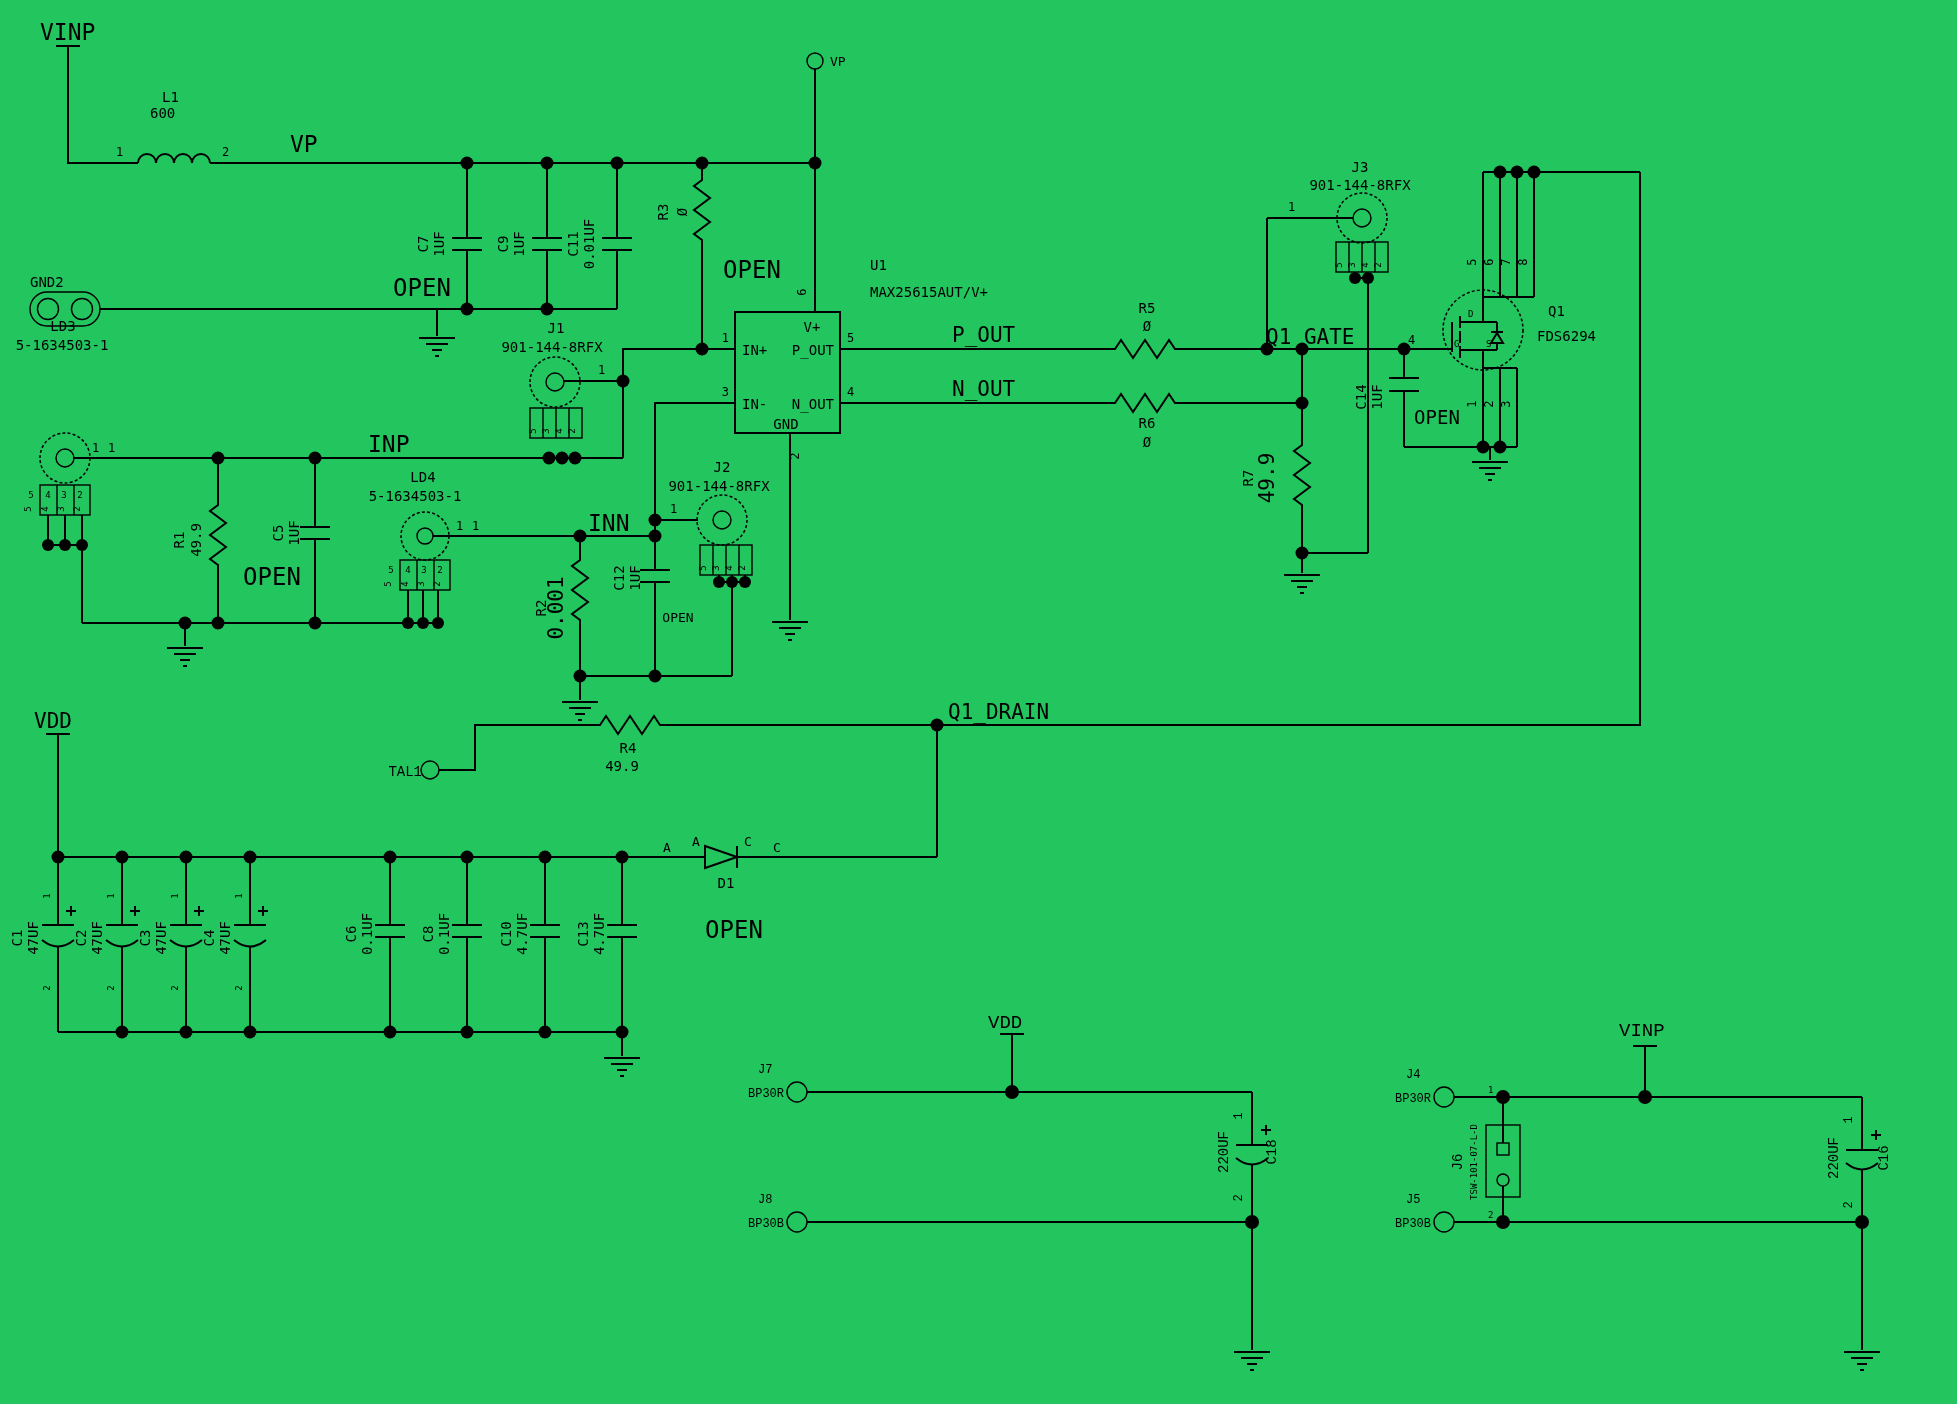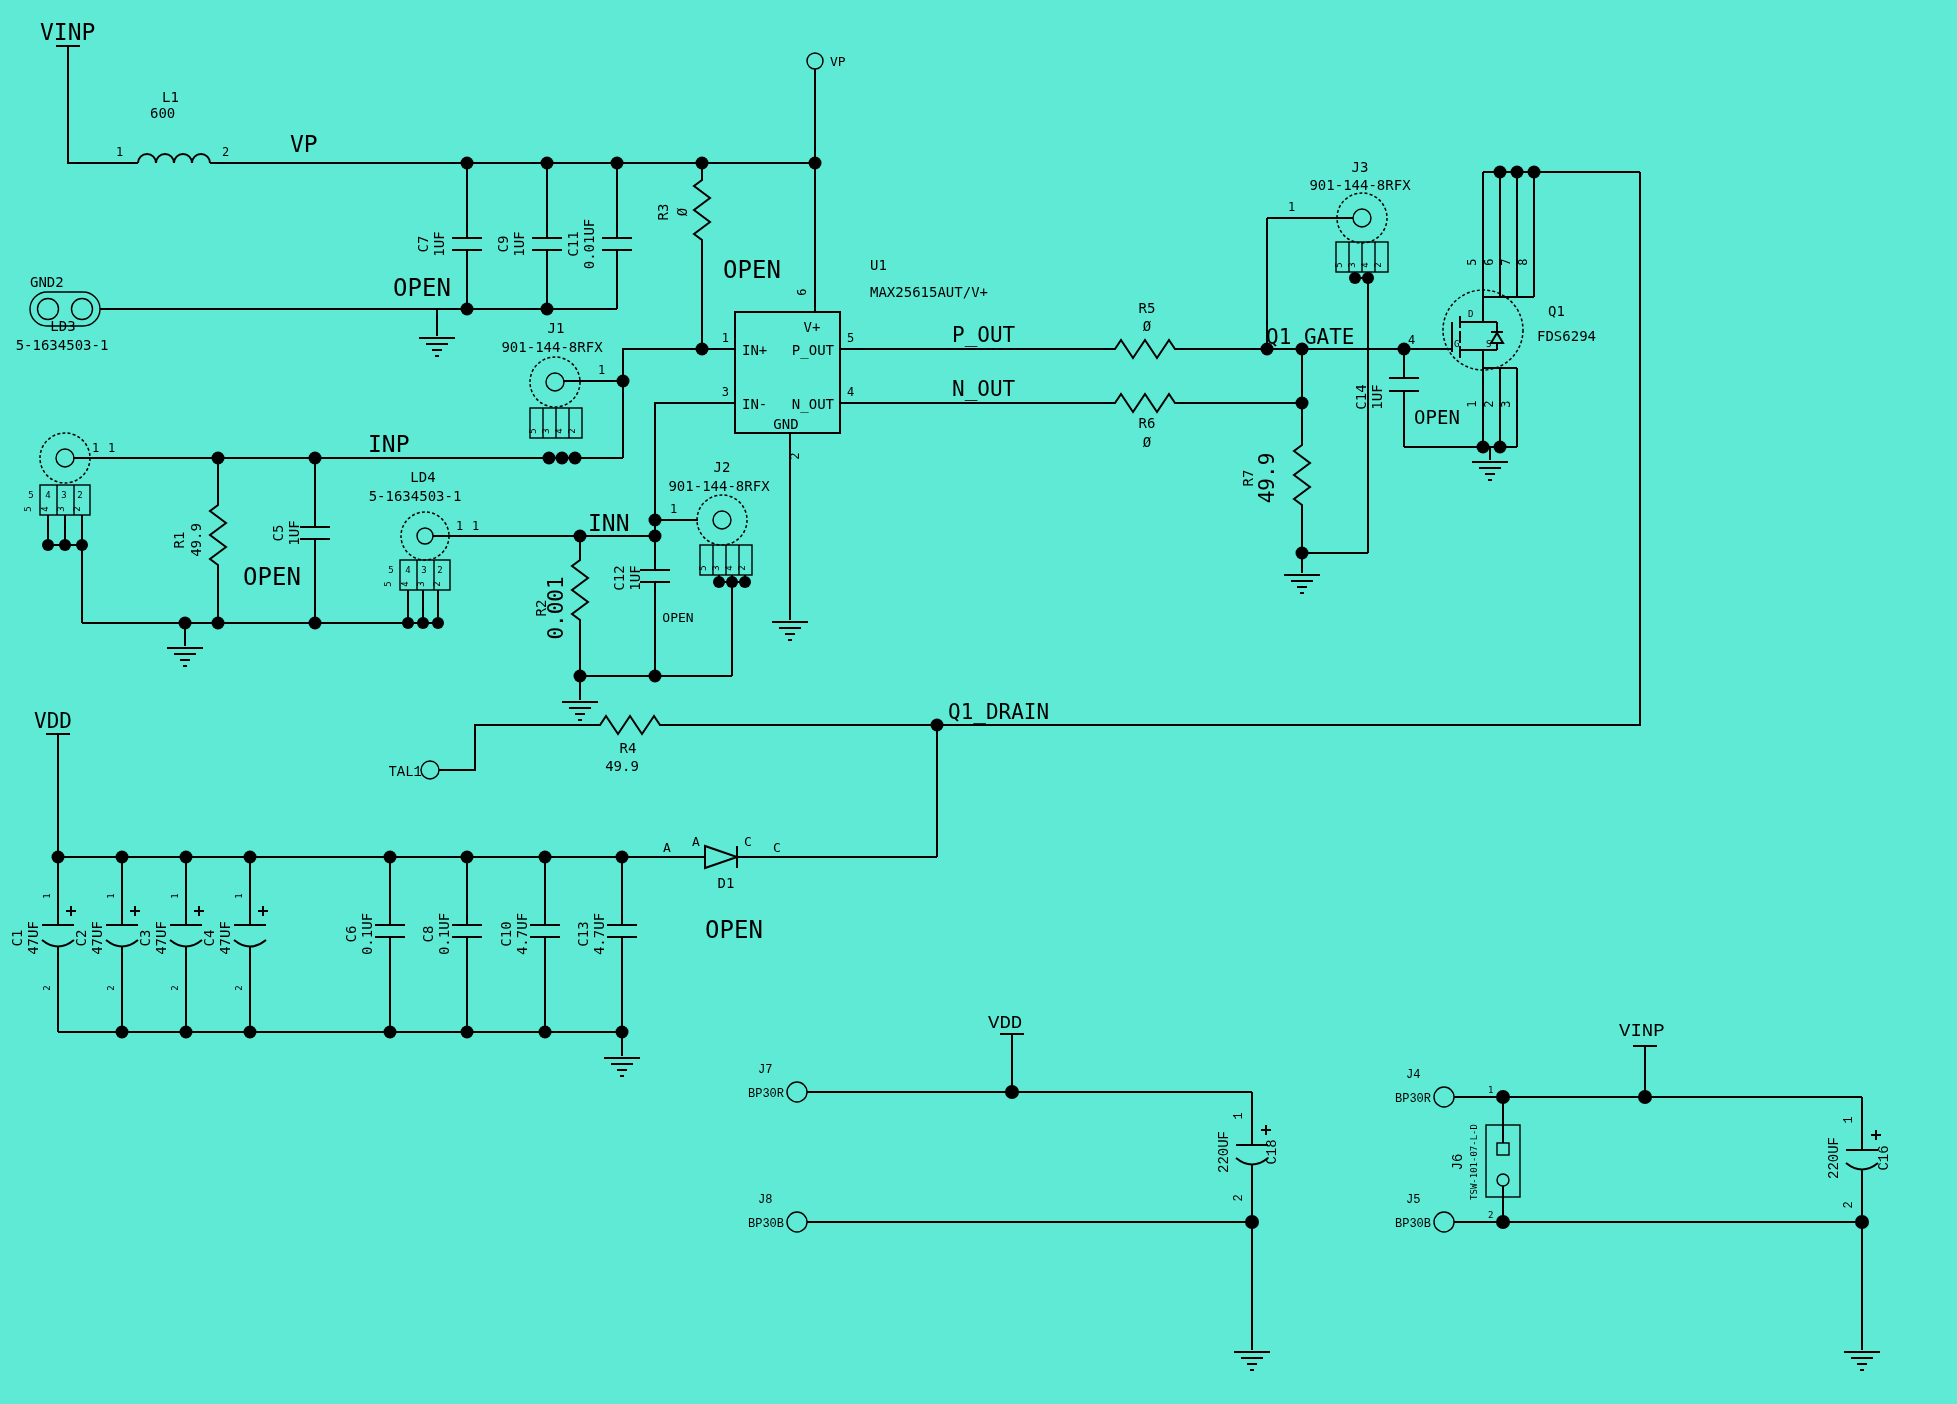--- a/index.html
+++ b/index.html
@@ -1,16 +1,16 @@
 <!DOCTYPE html>
 <html><head>
 <meta charset="utf-8">
 <style>
   html,body { margin:0; padding:0; background:#ffffff; }
-  .stage { position:relative; width:1957px; height:1404px; background:#5eead4; }
+  .stage { position:relative; width:1957px; height:1404px; background:#22c55e; }
   svg text { fill:#000; }
   .w path { stroke:#000; stroke-width:2; fill:none; }
   .thin { stroke:#000; stroke-width:1.4; fill:none; }
   .coax { stroke:#000; stroke-width:1.5; fill:none; stroke-dasharray:3 2.2; }
   .dot { fill:#000; stroke:none; }
   .net  { font-family:"DejaVu Sans Mono",monospace; font-size:23px; }
   .net2 { font-family:"DejaVu Sans Mono",monospace; font-size:21px; }
   .lbl  { font-family:"DejaVu Sans Mono",monospace; font-size:14px; }
   .lbl2 { font-family:"DejaVu Sans Mono",monospace; font-size:13px; }
   .pin  { font-family:"DejaVu Sans Mono",monospace; font-size:12px; }

